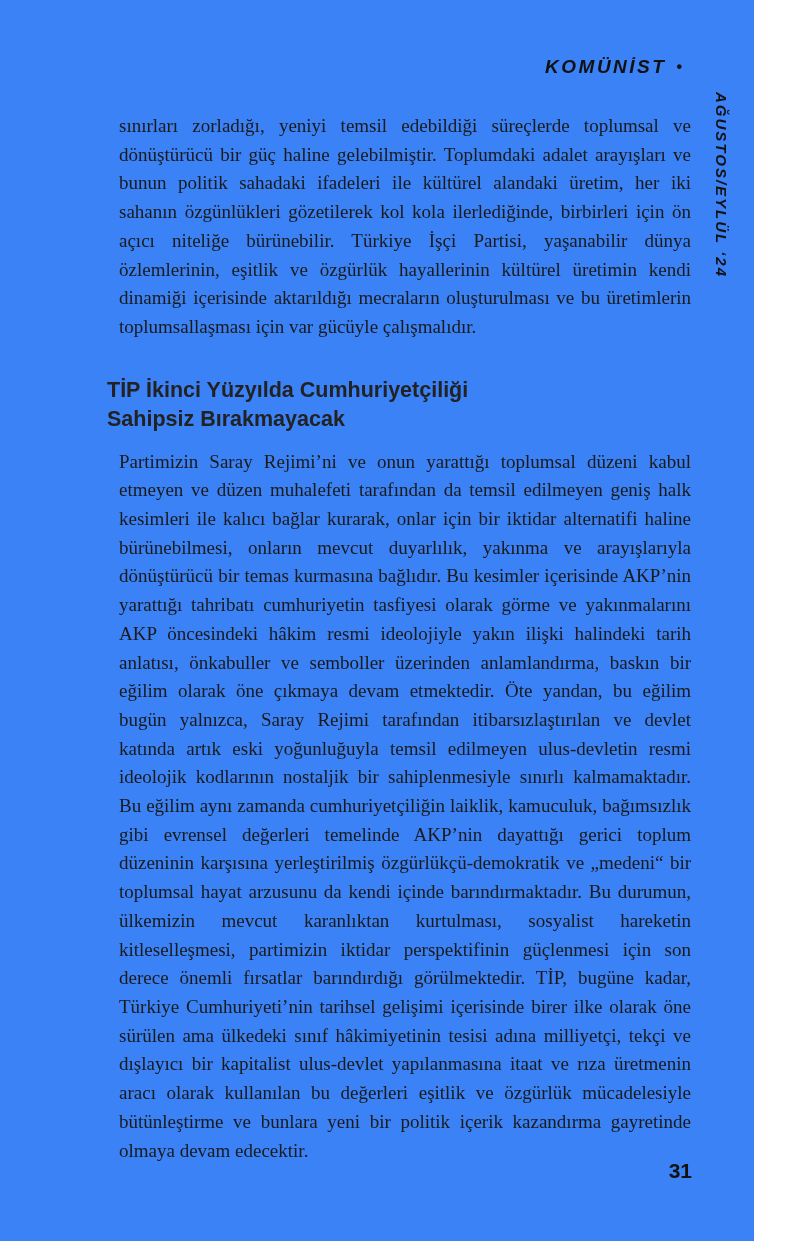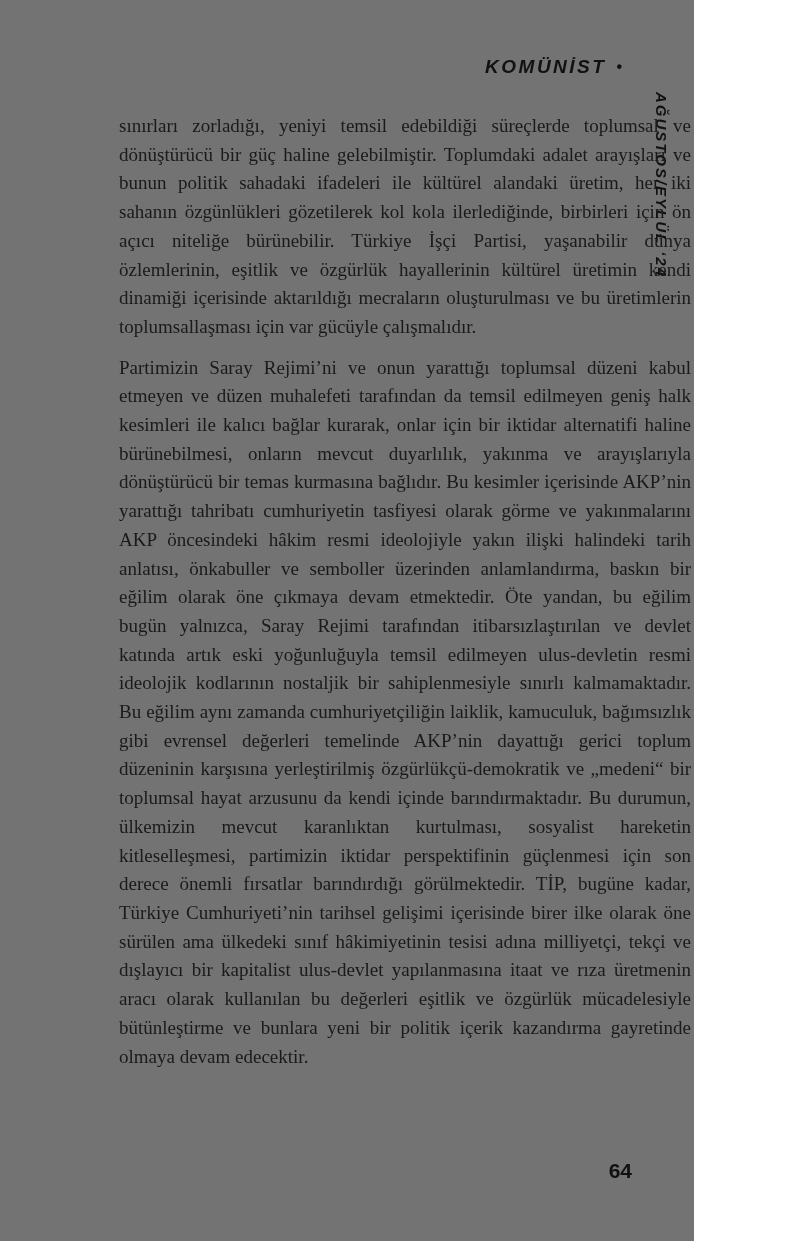--- a/index.html
+++ b/index.html
@@ -2,23 +2,23 @@
 <html lang="tr"><head>
 <meta charset="utf-8">
 <style>
   html, body {
     margin: 0;
     padding: 0;
     background: #ffffff;
   }
   .page {
     position: relative;
-    width: 694px;
+    width: 754px;
     height: 1241px;
-    background: #737373;
+    background: #3b82f6;
     color: #1a1a1a;
     overflow: hidden;
     font-family: "Liberation Serif", serif;
   }
 
   
   .running-header {
     position: absolute;
     top: 56px;
     right: 72px;
@@ -99,19 +99,20 @@
   <div class="running-header">
     <span>KOMÜNİST</span>
     <span class="bullet">•</span>
   </div>
 
   <div class="issue-label">AĞUSTOS/EYLÜL ‘24</div>
 
   <div class="text-column">
     <p class="body-paragraph">sınırları zorladığı, yeniyi temsil edebildiği süreçlerde toplumsal ve dönüştürücü bir güç haline gelebilmiştir. Toplumdaki adalet arayışları ve bunun politik sahadaki ifadeleri ile kültürel alandaki üretim, her iki sahanın özgünlükleri gözetilerek kol kola ilerlediğinde, birbirleri için ön açıcı niteliğe bürünebilir. Türkiye İşçi Partisi, yaşanabilir dünya özlemlerinin, eşitlik ve özgürlük hayallerinin kültürel üretimin kendi dinamiği içerisinde aktarıldığı mecraların oluşturulması ve bu üretimlerin toplumsallaşması için var gücüyle çalışmalıdır.</p>
 
+    <h2 class="section-heading">TİP İkinci Yüzyılda Cumhuriyetçiliği Sahipsiz Bırakmayacak</h2>
 
     <p class="body-paragraph">Partimizin Saray Rejimi’ni ve onun yarattığı toplumsal düzeni kabul etmeyen ve düzen muhalefeti tarafından da temsil edilmeyen geniş halk kesimleri ile kalıcı bağlar kurarak, onlar için bir iktidar alternatifi haline bürünebilmesi, onların mevcut duyarlılık, yakınma ve arayışlarıyla dönüştürücü bir temas kurmasına bağlıdır. Bu kesimler içerisinde AKP’nin yarattığı tahribatı cumhuriyetin tasfiyesi olarak görme ve yakınmalarını AKP öncesindeki hâkim resmi ideolojiyle yakın ilişki halindeki tarih anlatısı, önkabuller ve semboller üzerinden anlamlandırma, baskın bir eğilim olarak öne çıkmaya devam etmektedir. Öte yandan, bu eğilim bugün yalnızca, Saray Rejimi tarafından itibarsızlaştırılan ve devlet katında artık eski yoğunluğuyla temsil edilmeyen ulus-devletin resmi ideolojik kodlarının nostaljik bir sahiplenmesiyle sınırlı kalmamaktadır. Bu eğilim aynı zamanda cumhuriyetçiliğin laiklik, kamuculuk, bağımsızlık gibi evrensel değerleri temelinde AKP’nin dayattığı gerici toplum düzeninin karşısına yerleştirilmiş özgürlükçü-demokratik ve „medeni“ bir toplumsal hayat arzusunu da kendi içinde barındırmaktadır. Bu durumun, ülkemizin mevcut karanlıktan kurtulması, sosyalist hareketin kitleselleşmesi, partimizin iktidar perspektifinin güçlenmesi için son derece önemli fırsatlar barındırdığı görülmektedir. TİP, bugüne kadar, Türkiye Cumhuriyeti’nin tarihsel gelişimi içerisinde birer ilke olarak öne sürülen ama ülkedeki sınıf hâkimiyetinin tesisi adına milliyetçi, tekçi ve dışlayıcı bir kapitalist ulus-devlet yapılanmasına itaat ve rıza üretmenin aracı olarak kullanılan bu değerleri eşitlik ve özgürlük mücadelesiyle bütünleştirme ve bunlara yeni bir politik içerik kazandırma gayretinde olmaya devam edecektir.</p>
   </div>
 
-  <div class="page-number">64</div>
+  <div class="page-number">31</div>
 
 </div>
 
 </body></html>

